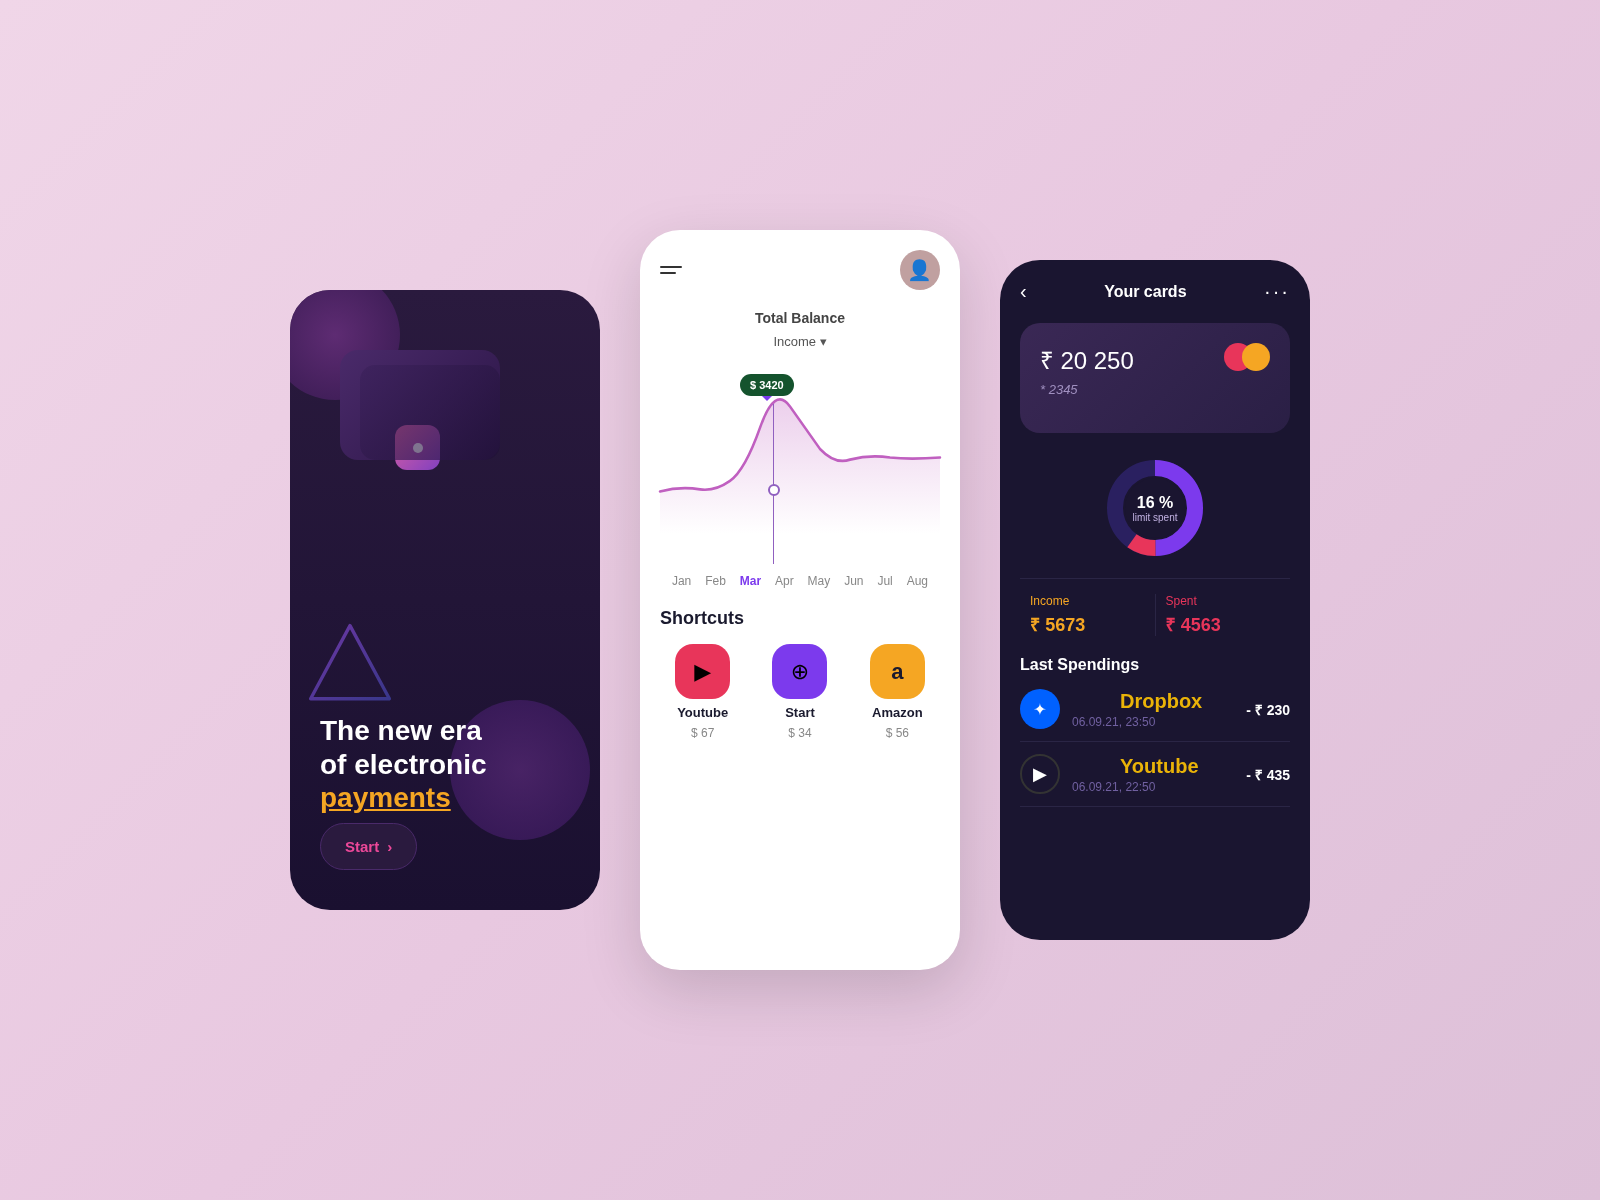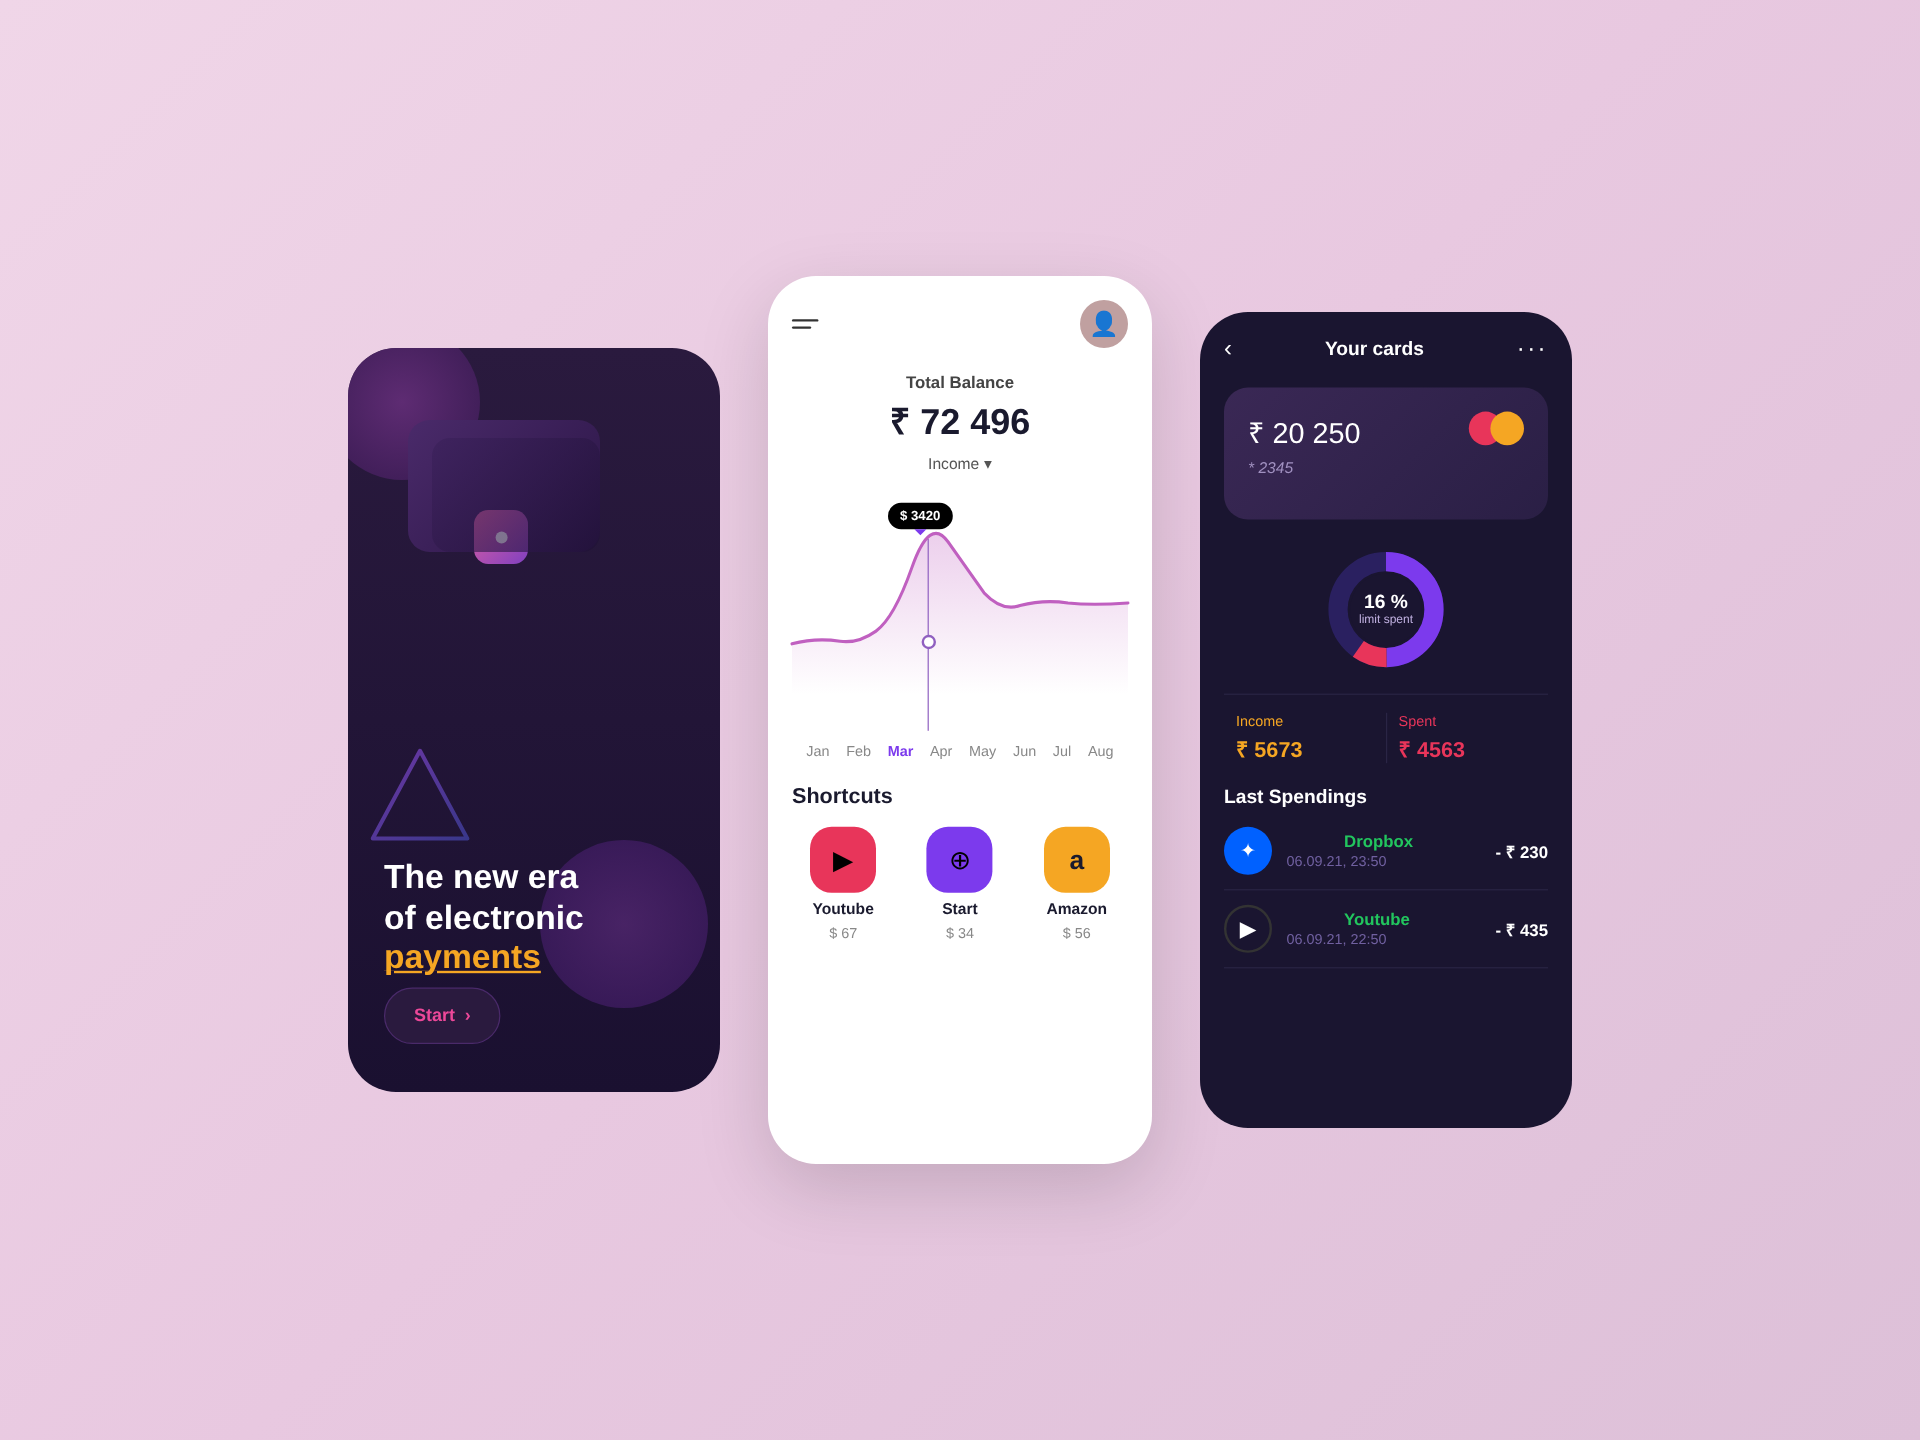--- a/index.html
+++ b/index.html
@@ -245,21 +245,21 @@
     .chart-container {
       position: relative;
       height: 200px;
       margin-bottom: 10px;
     }
 
     .chart-tooltip {
       position: absolute;
       top: 10px;
       left: 80px;
-      background: #000000;
+      background: #14532d;
       color: white;
       font-size: 11px;
       font-weight: 600;
       padding: 5px 10px;
       border-radius: 12px;
       white-space: nowrap;
     }
 
     .chart-tooltip::after {
       content: '';
@@ -530,22 +530,22 @@
       align-items: center;
       justify-content: center;
       font-size: 18px;
       margin-right: 12px;
       flex-shrink: 0;
     }
 
     .spending-info { flex: 1; }
 
     .spending-name {
-      color: #22c55e;
-      font-size: 14px;
+      color: #eab308;
+      font-size: 20px;
       font-weight: 600;
       margin-bottom: 2px;
       padding-left: 48px;
     }
 
     .spending-date {
       color: #7060a0;
       font-size: 12px;
     }
 
@@ -606,21 +606,20 @@
     <div class="dashboard-header">
       <div class="hamburger-icon">
         <span></span>
         <span></span>
       </div>
       <div class="avatar-circle">👤</div>
     </div>
 
     <div class="balance-section">
       <div class="balance-label">Total Balance</div>
-      <div class="balance-amount">₹ 72 496</div>
       <div class="income-dropdown">
         <span>Income</span>
         <span>▾</span>
       </div>
     </div>
 
     <div class="chart-container">
       <div class="chart-tooltip">$ 3420</div>
       <div class="chart-vertical-line"></div>
       <div class="chart-dot"></div>

